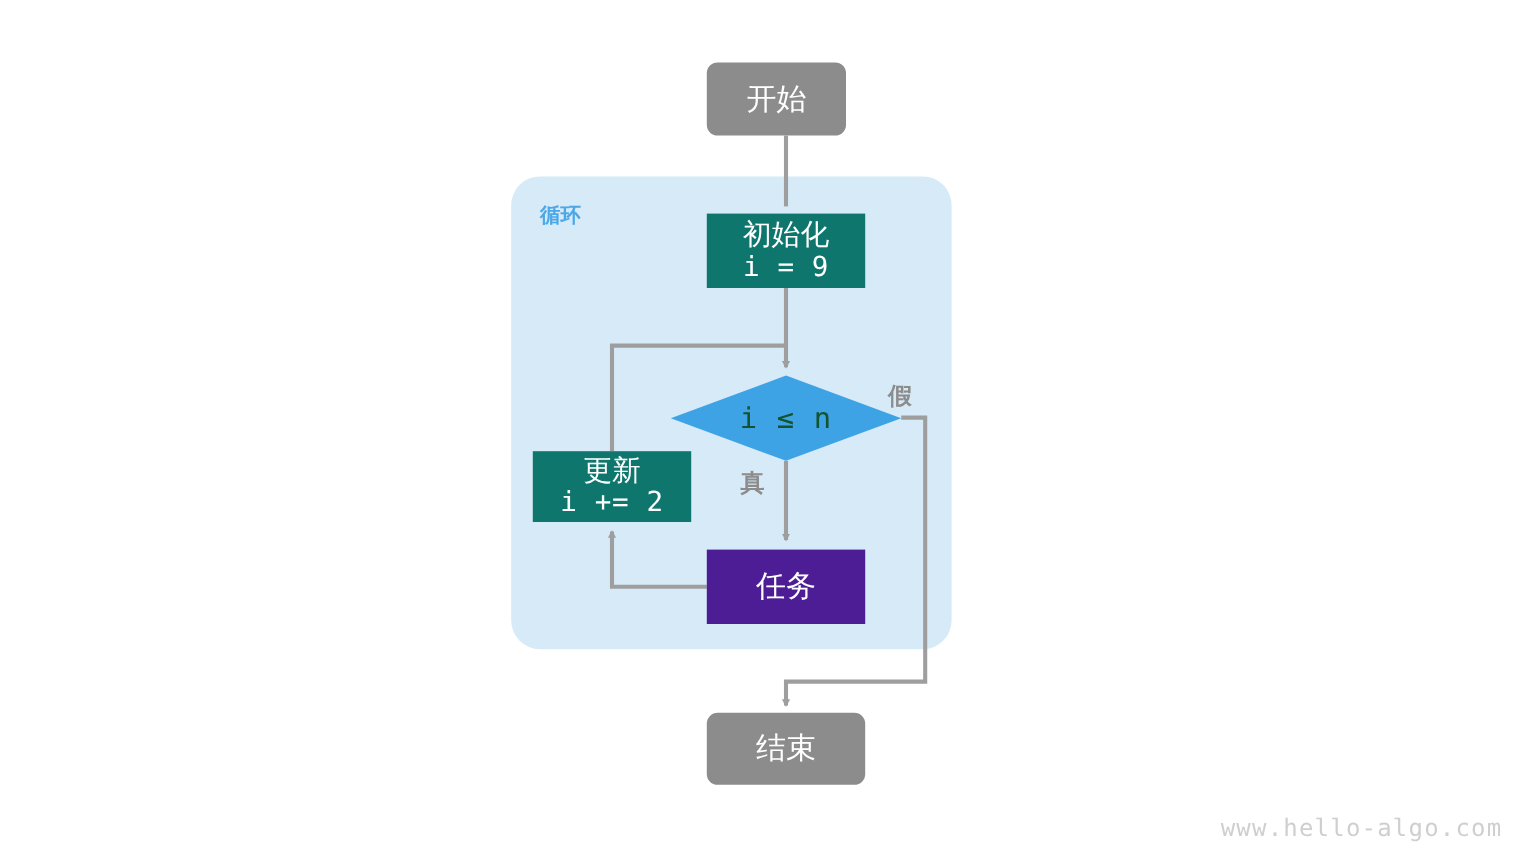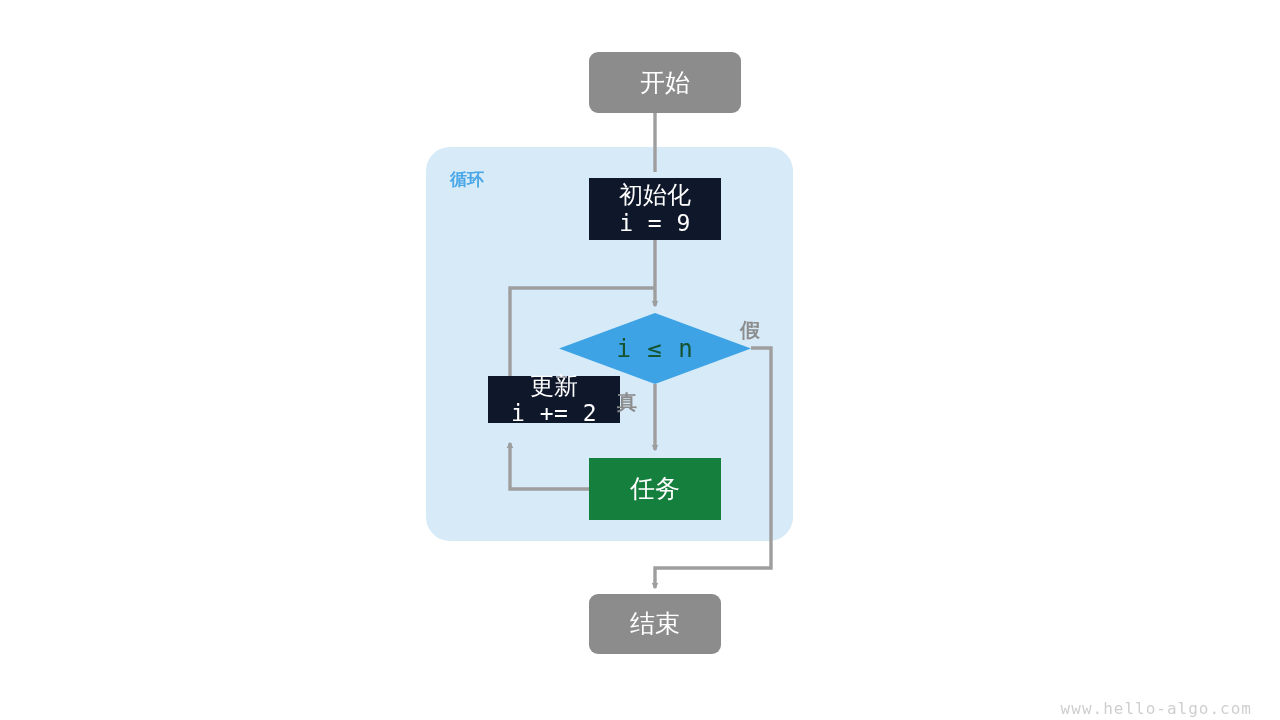--- a/index.html
+++ b/index.html
@@ -31,25 +31,25 @@
     color: #ffffff;
     text-align: center;
     line-height: 1.18;
   }
   .terminal {
     background: #8c8c8c;
     border-radius: 9px;
     font-size: 25px;
   }
   .process-blue {
-    background: #0f172a;
+    background: #0f766e;
     font-size: 24px;
   }
   .process-green {
-    background: #15803d;
+    background: #4c1d95;
     font-size: 25px;
   }
   .mono-line {
     font-family: "DejaVu Sans Mono", "Liberation Mono", monospace;
     font-size: 23px;
     letter-spacing: 0.5px;
   }
   .cjk-line {
     font-family: "DejaVu Sans", "Liberation Sans", sans-serif;
   }
@@ -81,23 +81,23 @@
     font-family: "DejaVu Sans", "Liberation Sans", sans-serif;
     font-size: 20px;
     font-weight: bold;
     color: #8c8c8c;
   }
   #label-true { left: 617px; top: 389px; }
   #label-false { left: 740px; top: 317px; }
   .watermark {
     position: absolute;
     right: 28px;
-    bottom: 2px;
+    bottom: 18px;
     font-family: "DejaVu Sans Mono", "Liberation Mono", monospace;
-    font-size: 16px;
+    font-size: 20px;
     color: #cfcfcf;
     letter-spacing: 1px;
   }
 </style>
 </head>
 <body>
 
 <svg id="canvas" viewBox="0 0 1280 720" xmlns="http://www.w3.org/2000/svg">
   <defs>
     <marker id="arrowhead" markerWidth="9" markerHeight="9" refX="5.2" refY="4" orient="auto" markerUnits="userSpaceOnUse">
@@ -117,32 +117,32 @@
 
   <path d="M510,376 L510,288 L655,288" stroke="#9e9e9e" stroke-width="3.4" fill="none"></path>
 
   <path d="M751,348 L771,348 L771,568 L655,568 L655,588" stroke="#9e9e9e" stroke-width="3.4" fill="none" marker-end="url(#arrowhead)"></path>
 
   <polygon points="655,313 751,348.5 655,384 559,348.5" fill="#3da3e5"></polygon>
 </svg>
 
 <div class="loop-title">循环</div>
 
-<div class="node terminal" id="node-start" style="left:589px; top:52px; width:152px; height:61px;">
+<div class="node terminal" id="node-start" style="left:589px; top:52px; width:116px; height:61px;">
   <span class="cjk-line">开始</span>
 </div>
 
 <div class="node process-blue" id="node-init" style="left:589px; top:178px; width:132px; height:62px;">
   <span class="cjk-line">初始化</span>
   <span class="mono-line">i = 9</span>
 </div>
 
 <div class="diamond-label">i ≤ n</div>
 
-<div class="node process-blue" id="node-update" style="left:444px; top:376px; width:132px; height:47px;margin-left:44px;">
+<div class="node process-blue" id="node-update" style="left:444px; top:376px; width:132px; height:59px;">
   <span class="cjk-line">更新</span>
   <span class="mono-line">i += 2</span>
 </div>
 
 <div class="node process-green" id="node-task" style="left:589px; top:458px; width:132px; height:62px;">
   <span class="cjk-line">任务</span>
 </div>
 
 <div class="node terminal" id="node-end" style="left:589px; top:594px; width:132px; height:60px;text-align:right;">
   <span class="cjk-line">结束</span>

